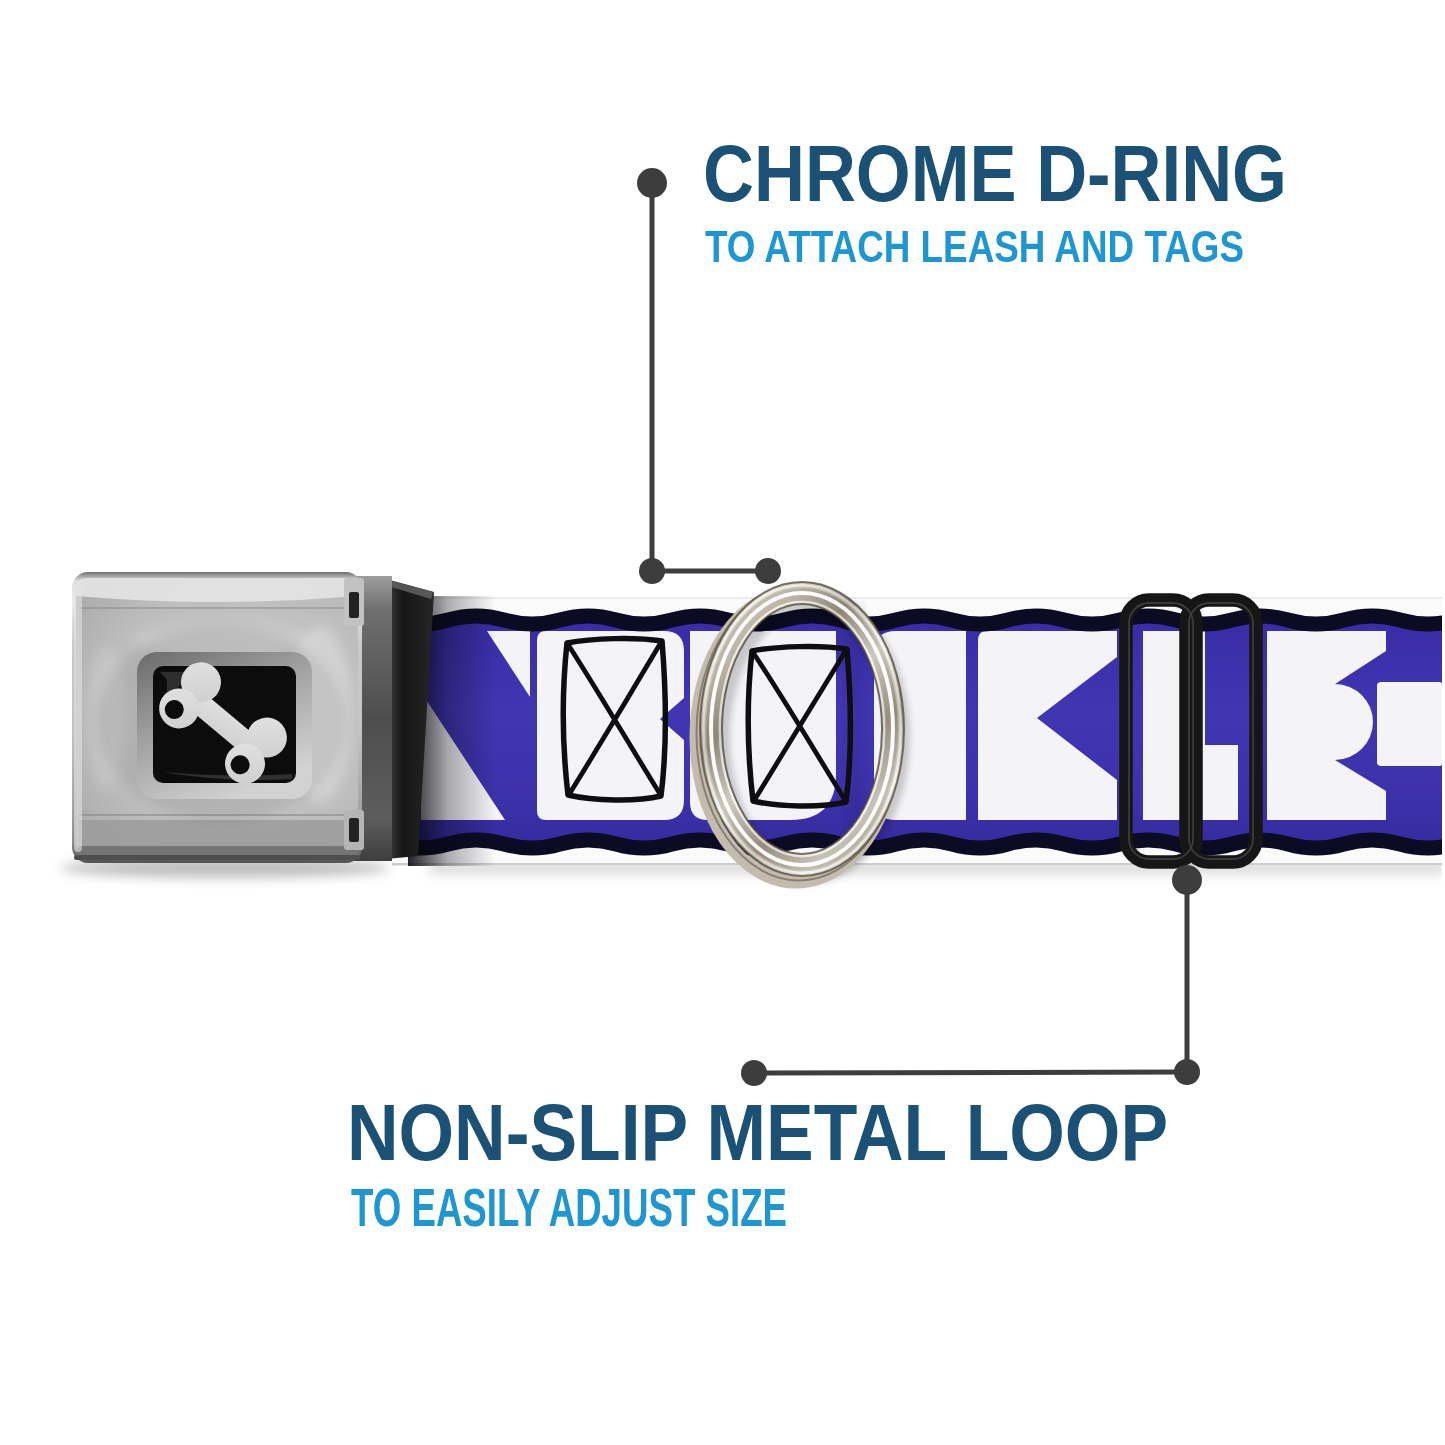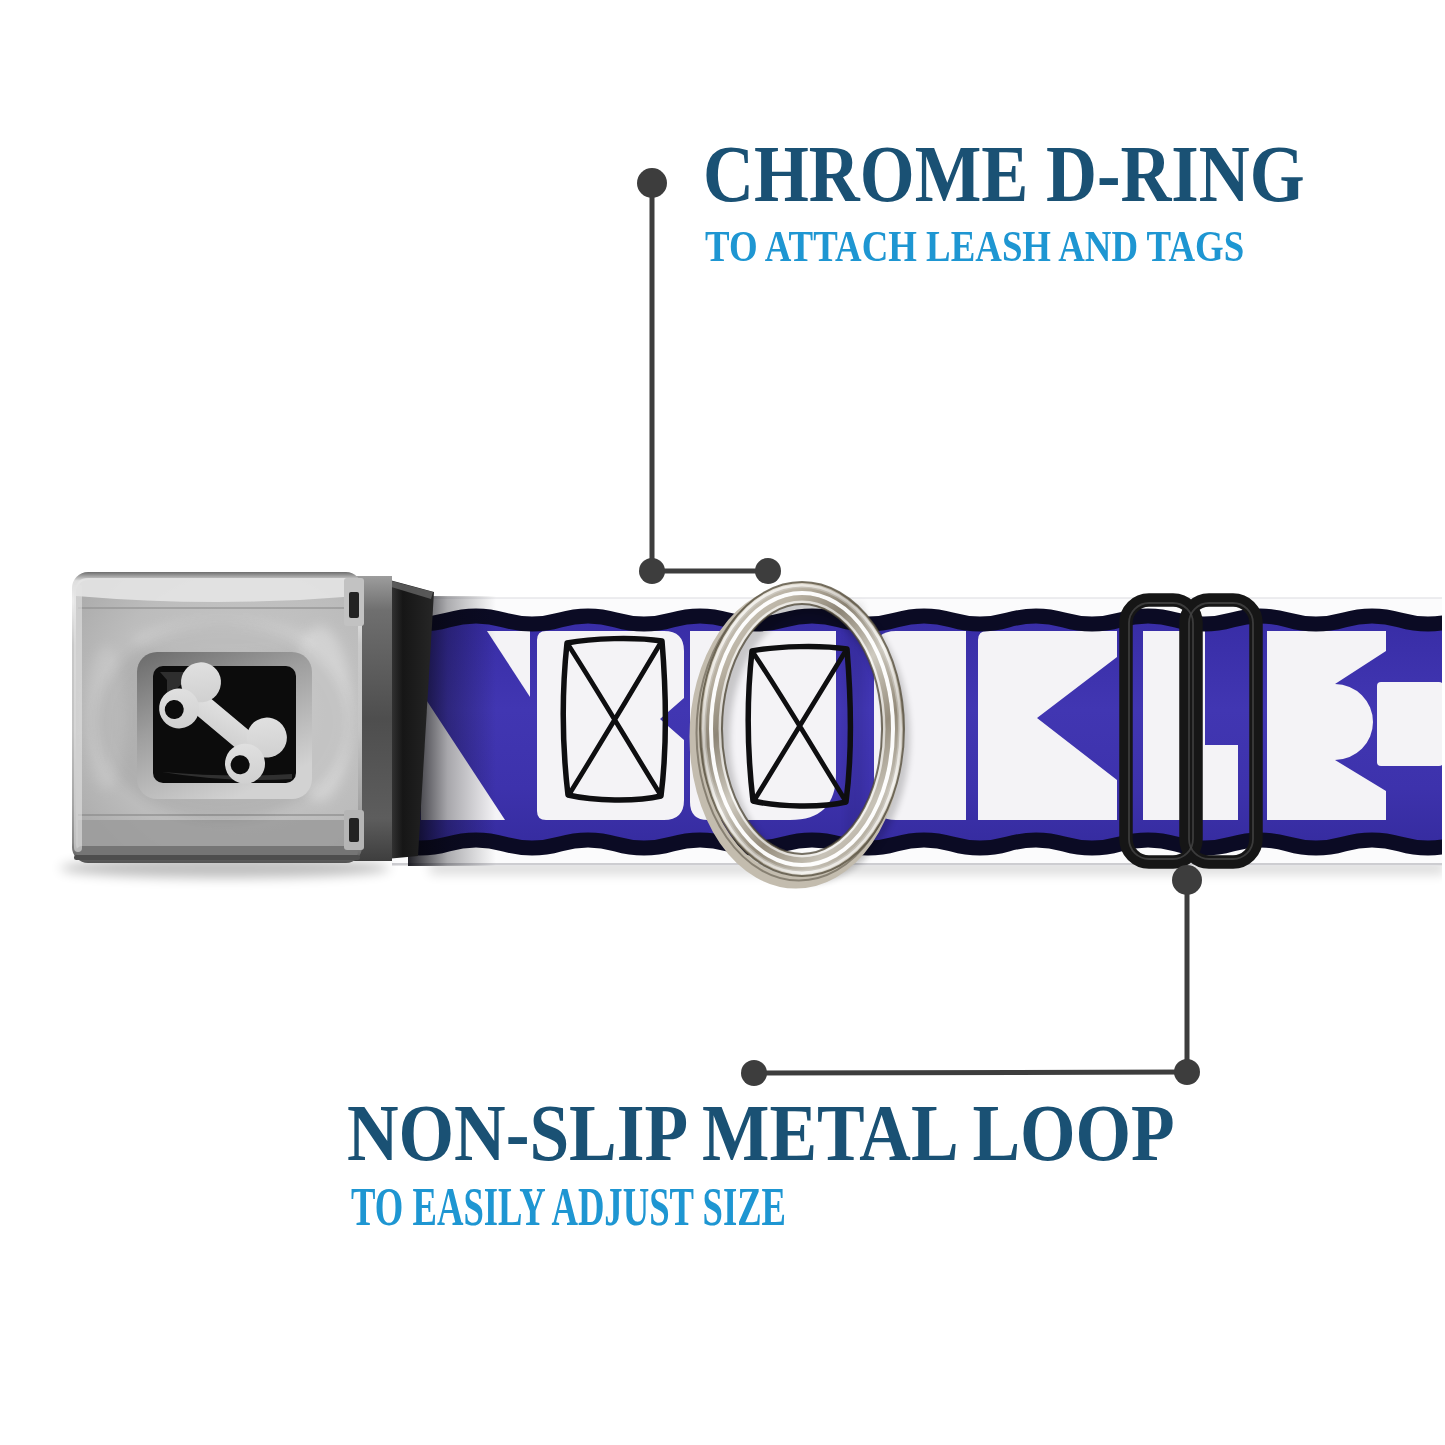--- a/index.html
+++ b/index.html
@@ -1,17 +1,17 @@
 <!DOCTYPE html>
 <html style="--c-title: #1a5174; --c-sub: #1e96d2; --c-callout: #3d3d3d;"><head>
 <meta charset="utf-8">
 <style>
   html,body{margin:0;padding:0;background:#fff;}
   .canvas{position:relative;width:1442px;height:1445px;background:#fff;overflow:hidden;
-          font-family:Liberation Serif, serif;}
+          font-family:Liberation Sans, sans-serif;}
   .scene{position:absolute;left:0;top:0;}
   .callout-title{position:absolute;font-weight:bold;color:var(--c-title,#1a5174);
                  white-space:nowrap;line-height:1;transform-origin:left top;}
   .callout-sub{position:absolute;font-weight:bold;color:var(--c-sub,#1e96d2);
                white-space:nowrap;line-height:1;transform-origin:left top;}
   #title-top{left:703px;top:134px;font-size:80px;}
   #sub-top{left:705px;top:225px;font-size:44px;}
   #title-bottom{left:347px;top:1093px;font-size:80px;}
   #sub-bottom{left:351px;top:1180px;font-size:54px;}
 </style>

